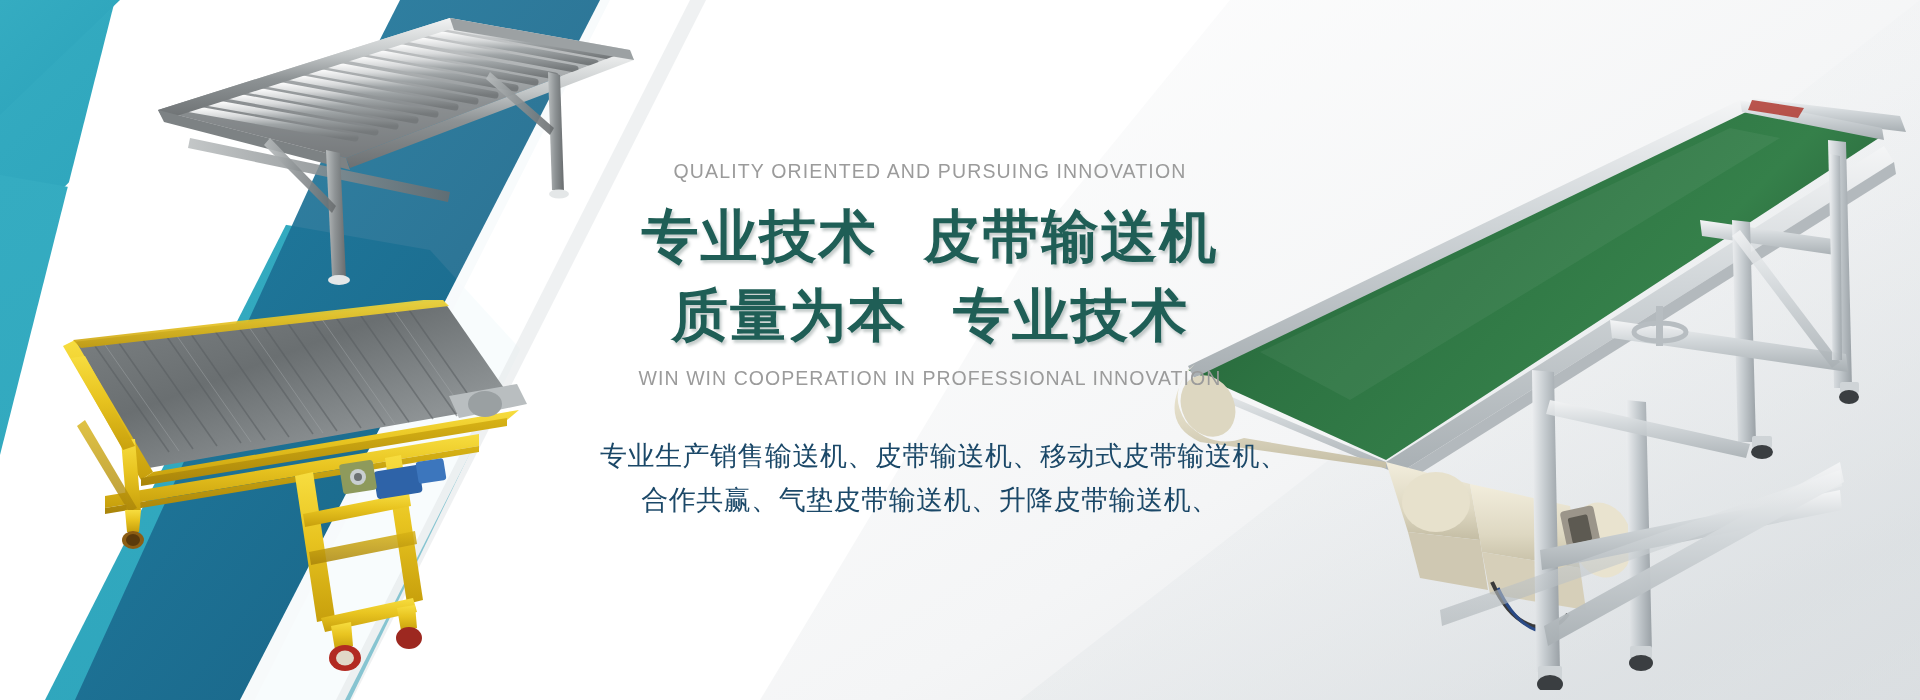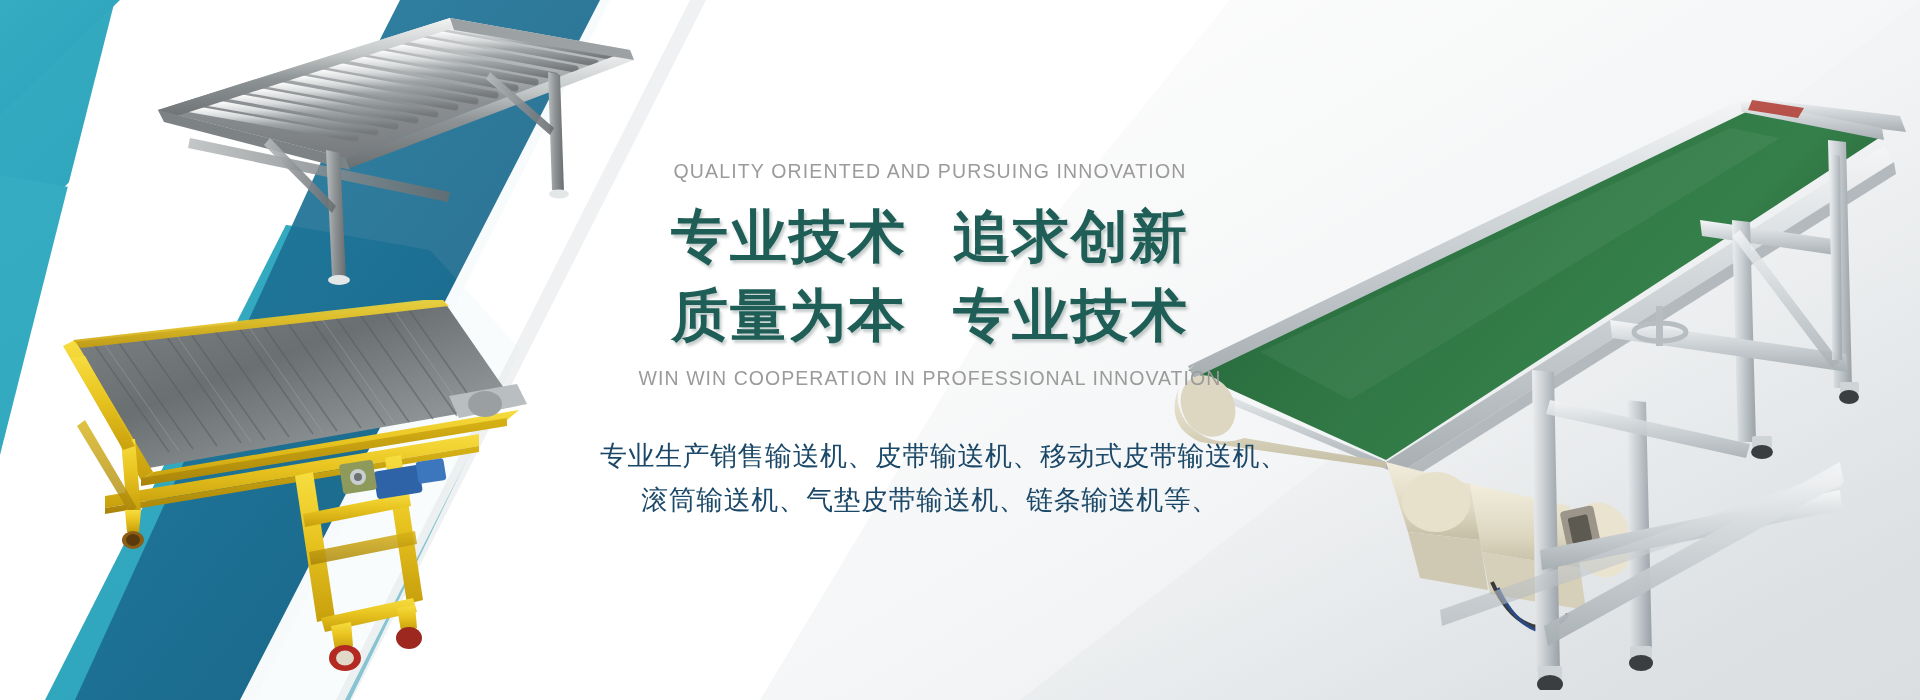--- a/index.html
+++ b/index.html
@@ -380,29 +380,29 @@
 
       <polygon points="612,30 664,38 658,48 608,40" fill="#b03a30" opacity="0.85"></polygon>
     </svg>
   </div>
 
   <div class="copy">
 
     <p class="eyebrow">QUALITY ORIENTED AND PURSUING INNOVATION</p>
 
     <h1 class="headline">
-      <span>专业技术</span><span class="gap"></span><span>追求创新</span>
+      <span>专业技术</span><span class="gap"></span><span>皮带输送机</span>
     </h1>
 
     <h1 class="headline">
       <span>质量为本</span><span class="gap"></span><span>专业技术</span>
     </h1>
 
     <p class="subeyebrow">WIN WIN COOPERATION IN PROFESSIONAL INNOVATION</p>
 
     <div class="desc">
       <div>专业生产销售输送机、皮带输送机、移动式皮带输送机、</div>
-      <div>滚筒输送机、气垫皮带输送机、链条输送机等、</div>
+      <div>合作共赢、气垫皮带输送机、升降皮带输送机、</div>
     </div>
 
   </div>
 
 </div>
 
 </body></html>

